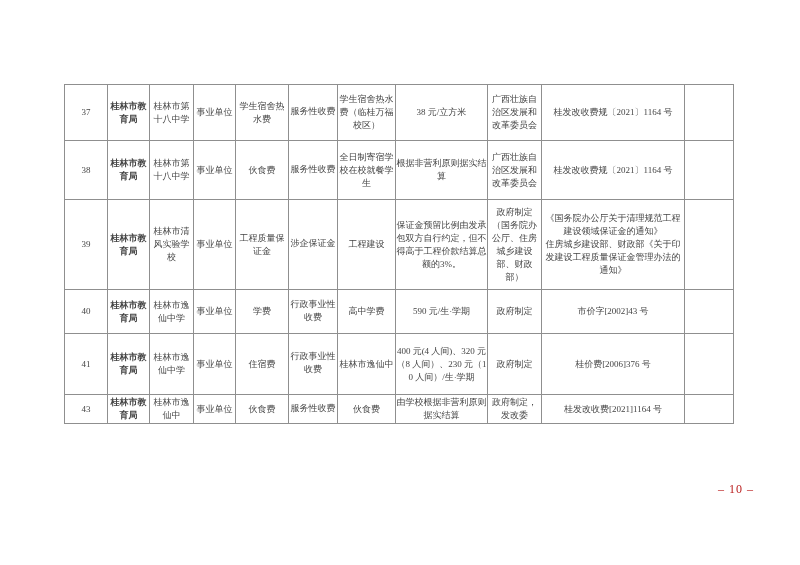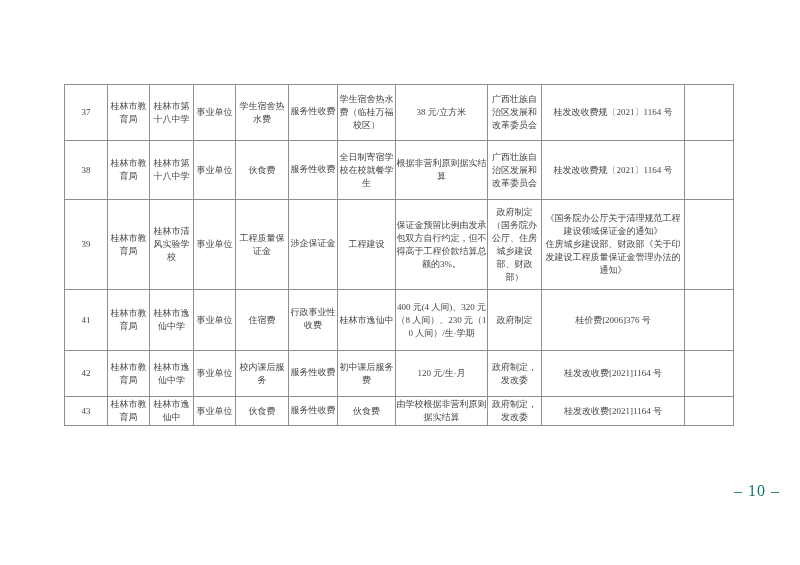--- a/index.html
+++ b/index.html
@@ -28,40 +28,40 @@
     font-size: 9px;
     line-height: 13px;
     color: #454545;
     text-align: center;
     vertical-align: middle;
     padding: 0;
     overflow: hidden;
     word-break: break-all;
   }
   td.c-no   { padding: 0 4px; }
-  td.c-dept { padding: 0 7px; }
+  td.c-dept { padding: 0 7px; font-weight: bold; }
   td.c-sch  { padding: 0 8px; font-family: Liberation Serif, serif; }
   td.c-org  { padding: 0 7px; }
   td.c-item { padding: 0 8px; }
   td.c-cat  { padding: 0 10px; font-family: Liberation Mono, monospace; }
   td.c-det  { padding: 0 5px; }
   td.c-std  { padding: 0 6px; margin-top: 41px; }
   td.c-auth { padding: 0 8px; }
   td.c-basis {
     padding: 0 6px;
     text-align: left;
     white-space: pre-line;
   }
   td.c-note { padding: 0 2px; }
   .page-number {
     position: absolute;
     top: 482px;
-    right: 20px;
-    font-size: 16px;
-    color: #0f766e;
+    right: 46px;
+    font-size: 12px;
+    color: #b91c1c;
     letter-spacing: 1px;
   }
 </style>
 </head>
 <body>
 
 <div class="page">
 
   <table class="fee-table">
     <colgroup>
@@ -111,44 +111,44 @@
         <td class="c-org">事业单位</td>
         <td class="c-item">工程质量保证金</td>
         <td class="c-cat">涉企保证金</td>
         <td class="c-det">工程建设</td>
         <td class="c-std">保证金预留比例由发承包双方自行约定，但不得高于工程价款结算总额的3%。</td>
         <td class="c-auth">政府制定（国务院办公厅、住房城乡建设部、财政部）</td>
         <td class="c-basis">《国务院办公厅关于清理规范工程建设领域保证金的通知》
 住房城乡建设部、财政部《关于印发建设工程质量保证金管理办法的通知》</td>
         <td class="c-note"></td>
       </tr>
+      <tr style="height:44px">
+        <td class="c-no">40</td>
+        <td class="c-dept">桂林市教育局</td>
+        <td class="c-sch">桂林市逸仙中学</td>
+        <td class="c-org">事业单位</td>
+        <td class="c-item">学费</td>
+        <td class="c-cat">行政事业性收费</td>
+        <td class="c-det">高中学费</td>
+        <td class="c-std">590 元/生·学期</td>
+        <td class="c-auth">政府制定</td>
+        <td class="c-basis">市价字[2002]43 号</td>
+        <td class="c-note"></td>
+      </tr>
       <tr style="height:61px">
         <td class="c-no">41</td>
         <td class="c-dept">桂林市教育局</td>
         <td class="c-sch">桂林市逸仙中学</td>
         <td class="c-org">事业单位</td>
         <td class="c-item">住宿费</td>
         <td class="c-cat">行政事业性收费</td>
         <td class="c-det">桂林市逸仙中</td>
         <td class="c-std">400 元(4 人间)、320 元（8 人间）、230 元（10 人间）/生·学期</td>
         <td class="c-auth">政府制定</td>
         <td class="c-basis">桂价费[2006]376 号</td>
-        <td class="c-note"></td>
-      </tr>
-      <tr style="height:46px">
-        <td class="c-no">42</td>
-        <td class="c-dept">桂林市教育局</td>
-        <td class="c-sch">桂林市逸仙中学</td>
-        <td class="c-org">事业单位</td>
-        <td class="c-item">校内课后服务</td>
-        <td class="c-cat">服务性收费</td>
-        <td class="c-det">初中课后服务费</td>
-        <td class="c-std">120 元/生·月</td>
-        <td class="c-auth">政府制定，发改委</td>
-        <td class="c-basis">桂发改收费[2021]1164 号</td>
         <td class="c-note"></td>
       </tr>
       <tr style="height:29px">
         <td class="c-no">43</td>
         <td class="c-dept">桂林市教育局</td>
         <td class="c-sch">桂林市逸仙中</td>
         <td class="c-org">事业单位</td>
         <td class="c-item">伙食费</td>
         <td class="c-cat">服务性收费</td>
         <td class="c-det">伙食费</td>

